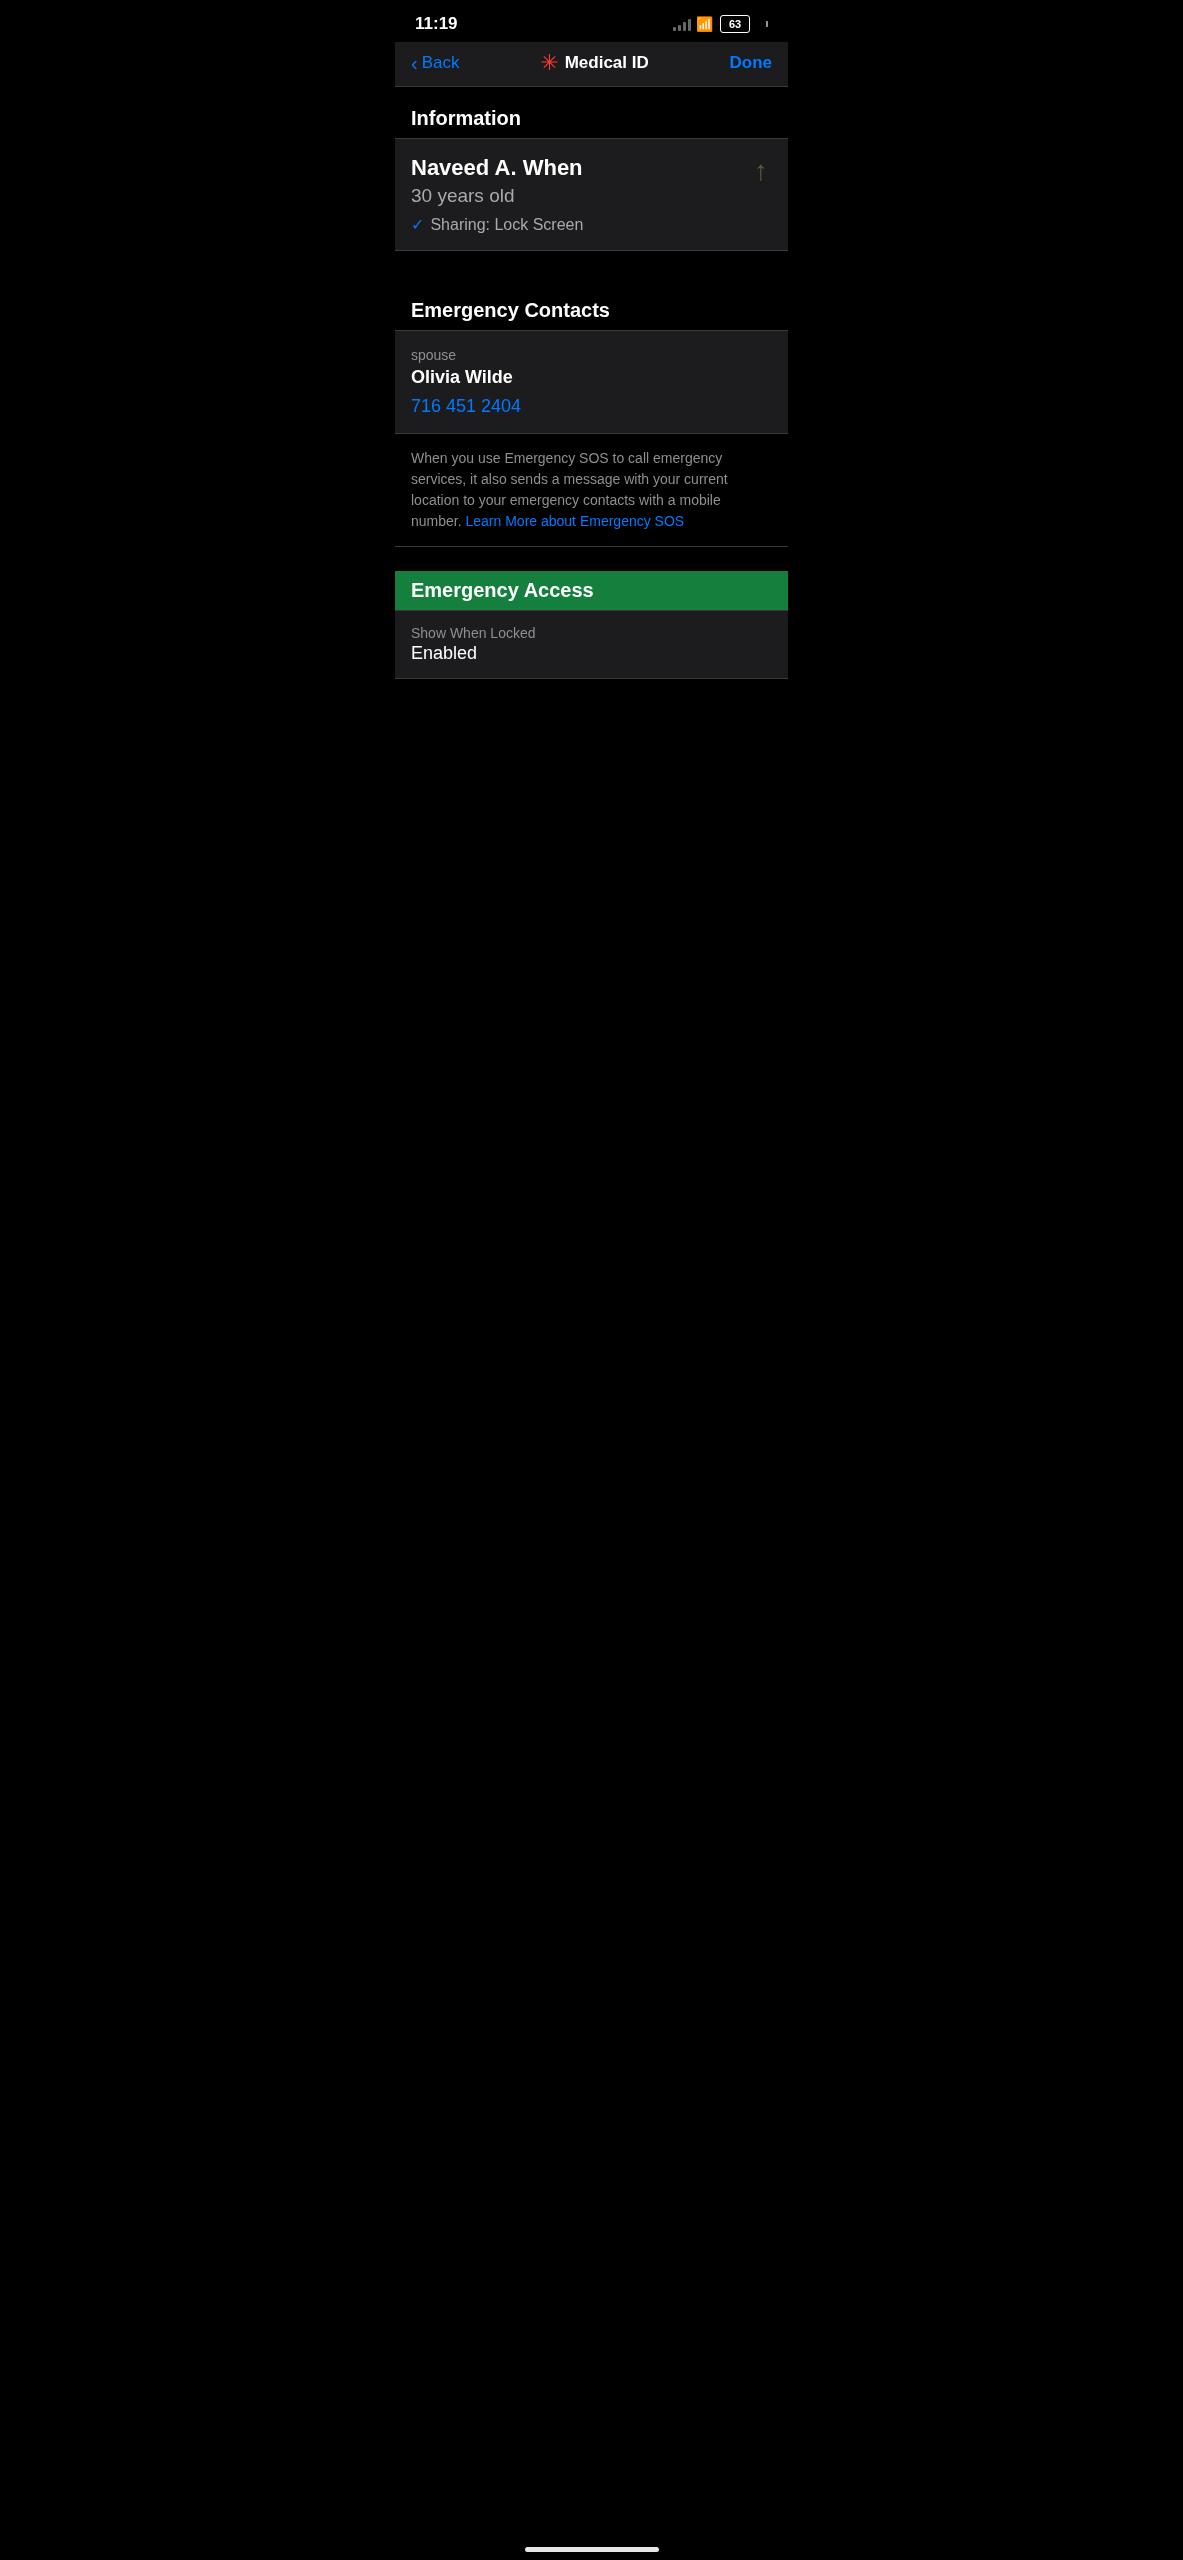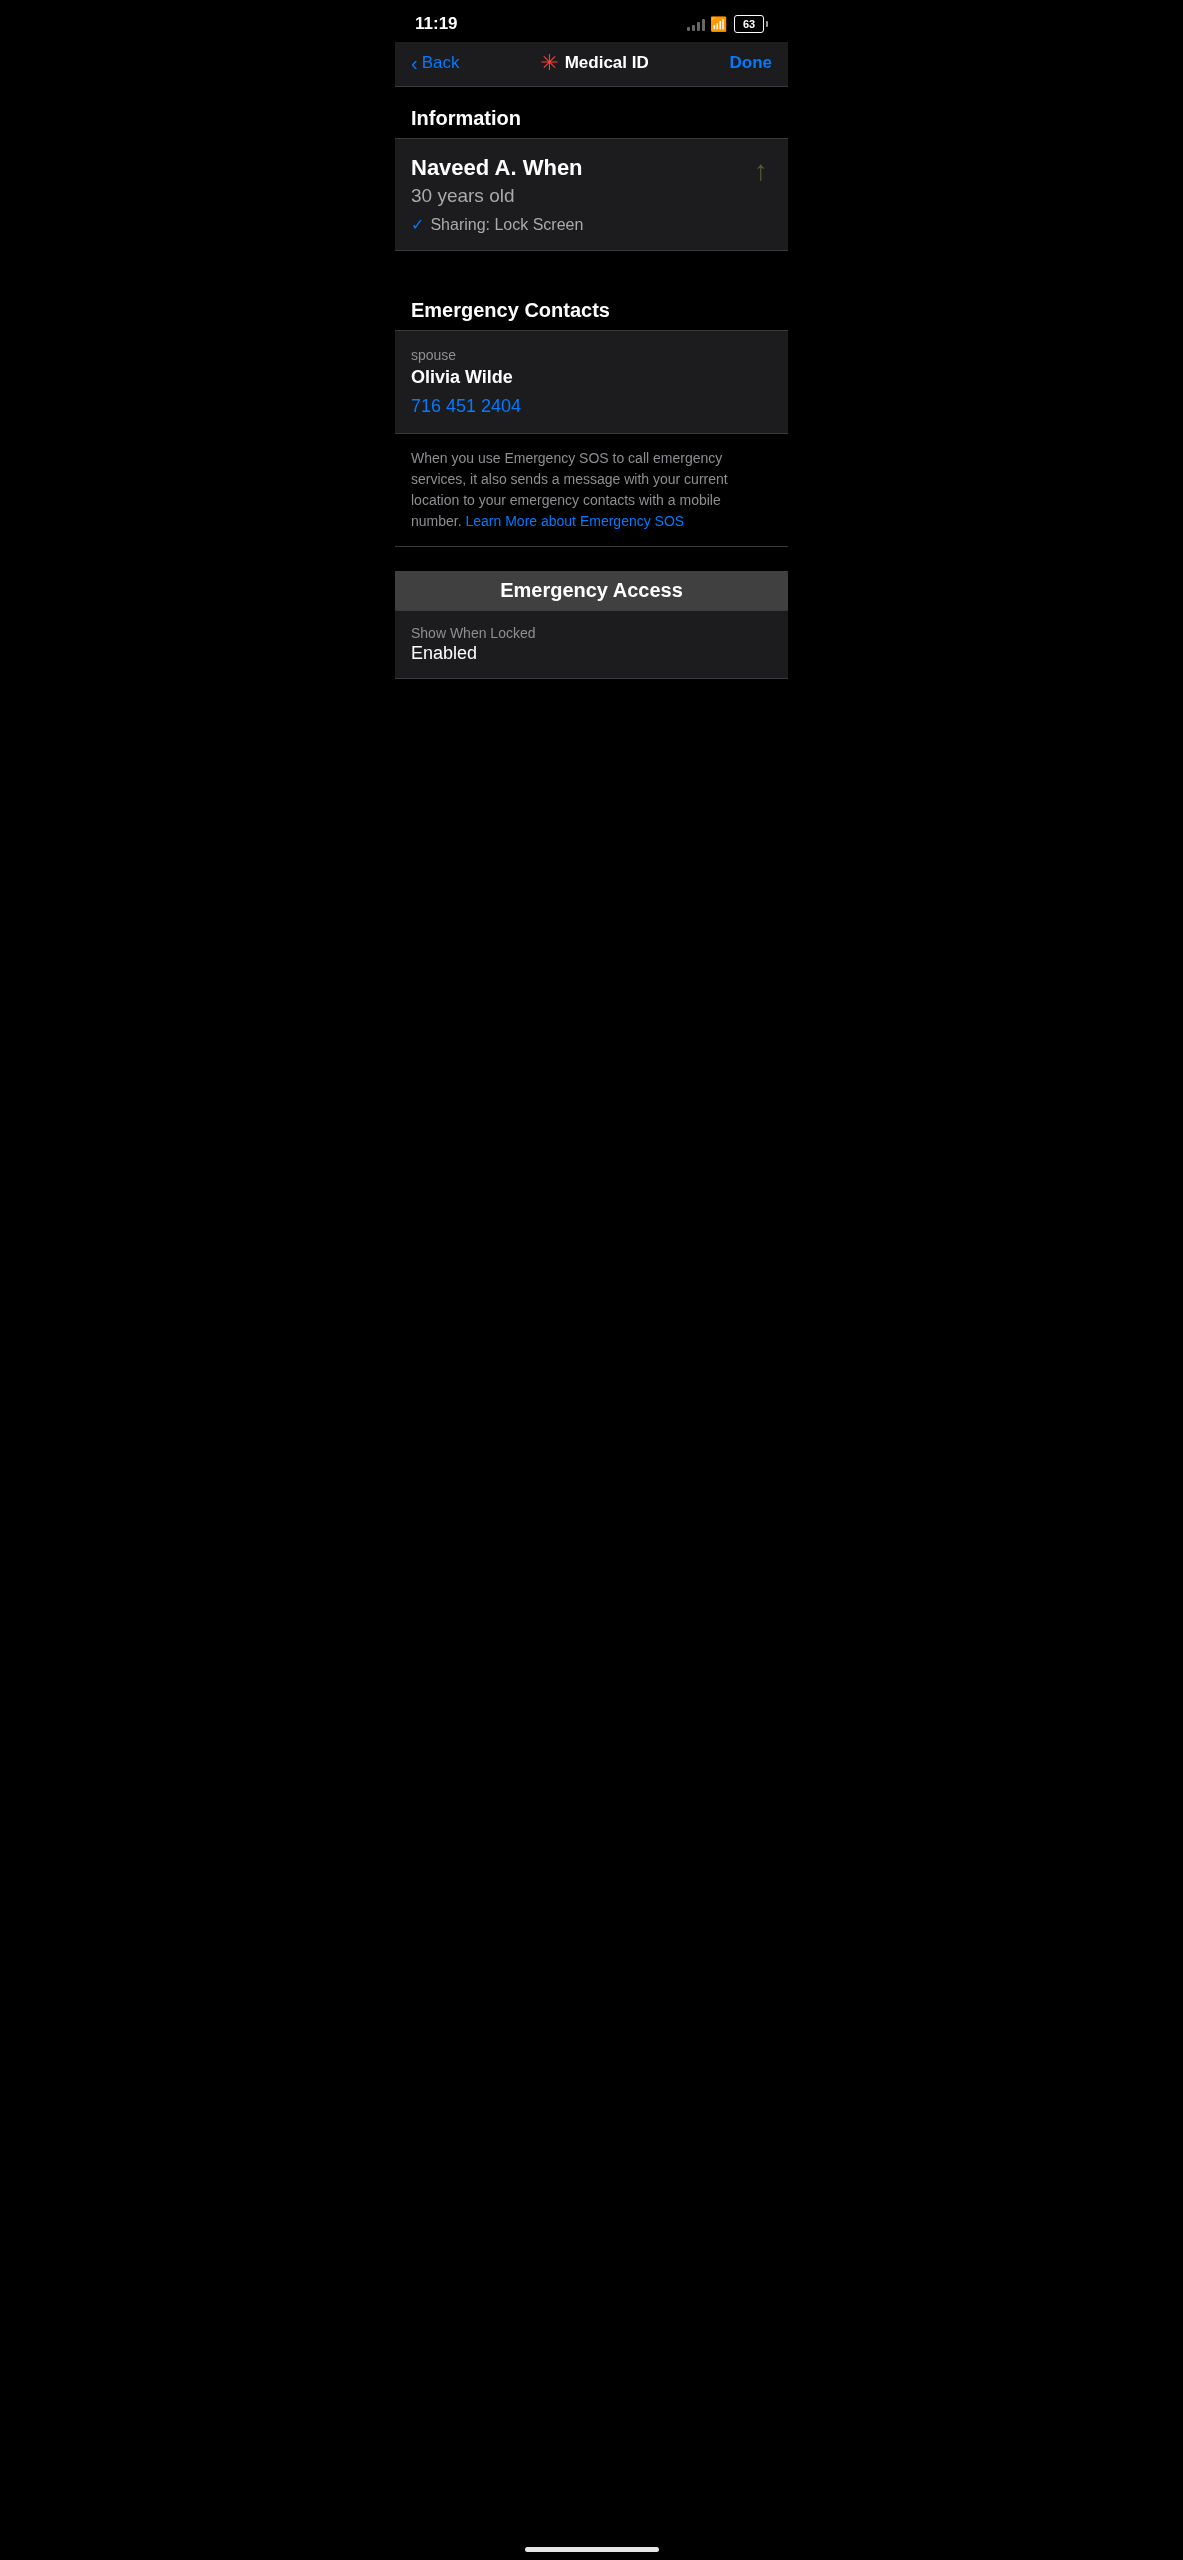--- a/index.html
+++ b/index.html
@@ -60,21 +60,21 @@
     .signal-bar:nth-child(4) { height: 12px; opacity: 0.4; }
 
     .wifi-icon {
       font-size: 14px;
       color: #fff;
     }
 
     .battery-container {
       display: flex;
       align-items: center;
-      gap: 2px;
+      gap: 16px;
     }
 
     .battery-box {
       border: 1.5px solid #fff;
       border-radius: 3px;
       padding: 2px 3px;
       font-size: 11px;
       font-weight: 600;
       color: #fff;
       min-width: 30px;
@@ -249,22 +249,21 @@
 
     
     .section-spacer {
       height: 24px;
       background: #000;
     }
 
     
     .emergency-access-header {
       padding: 8px 16px 8px;
-      background: #404040;
-      text-align: center;
+      background: #15803d;
     }
 
     .access-card {
       background: #1c1c1e;
       padding: 14px 16px;
       border-top: 0.5px solid #3a3a3c;
       border-bottom: 0.5px solid #3a3a3c;
     }
 
     .access-label {

